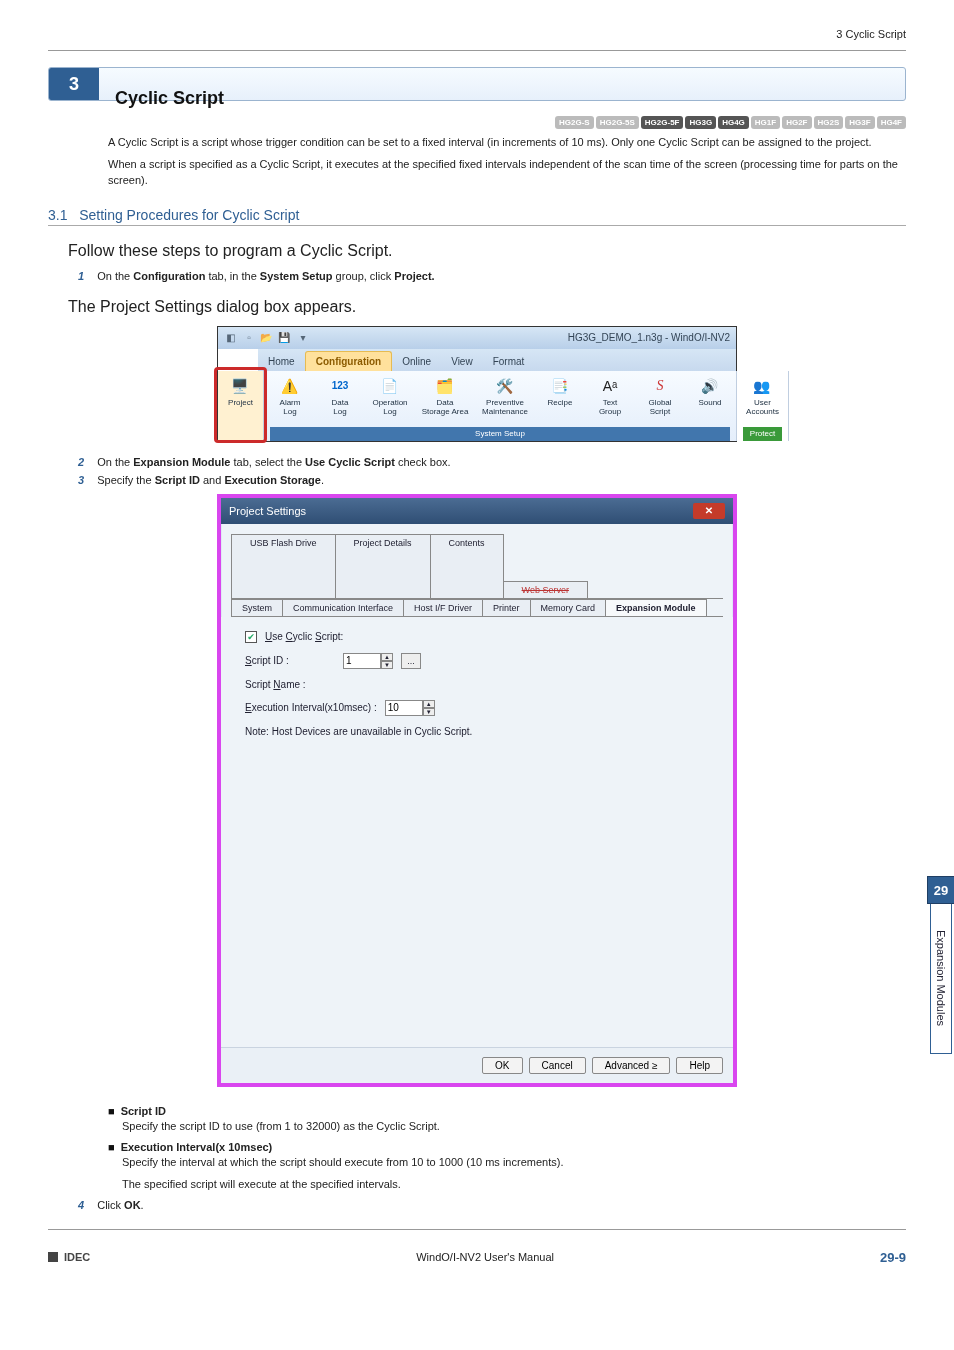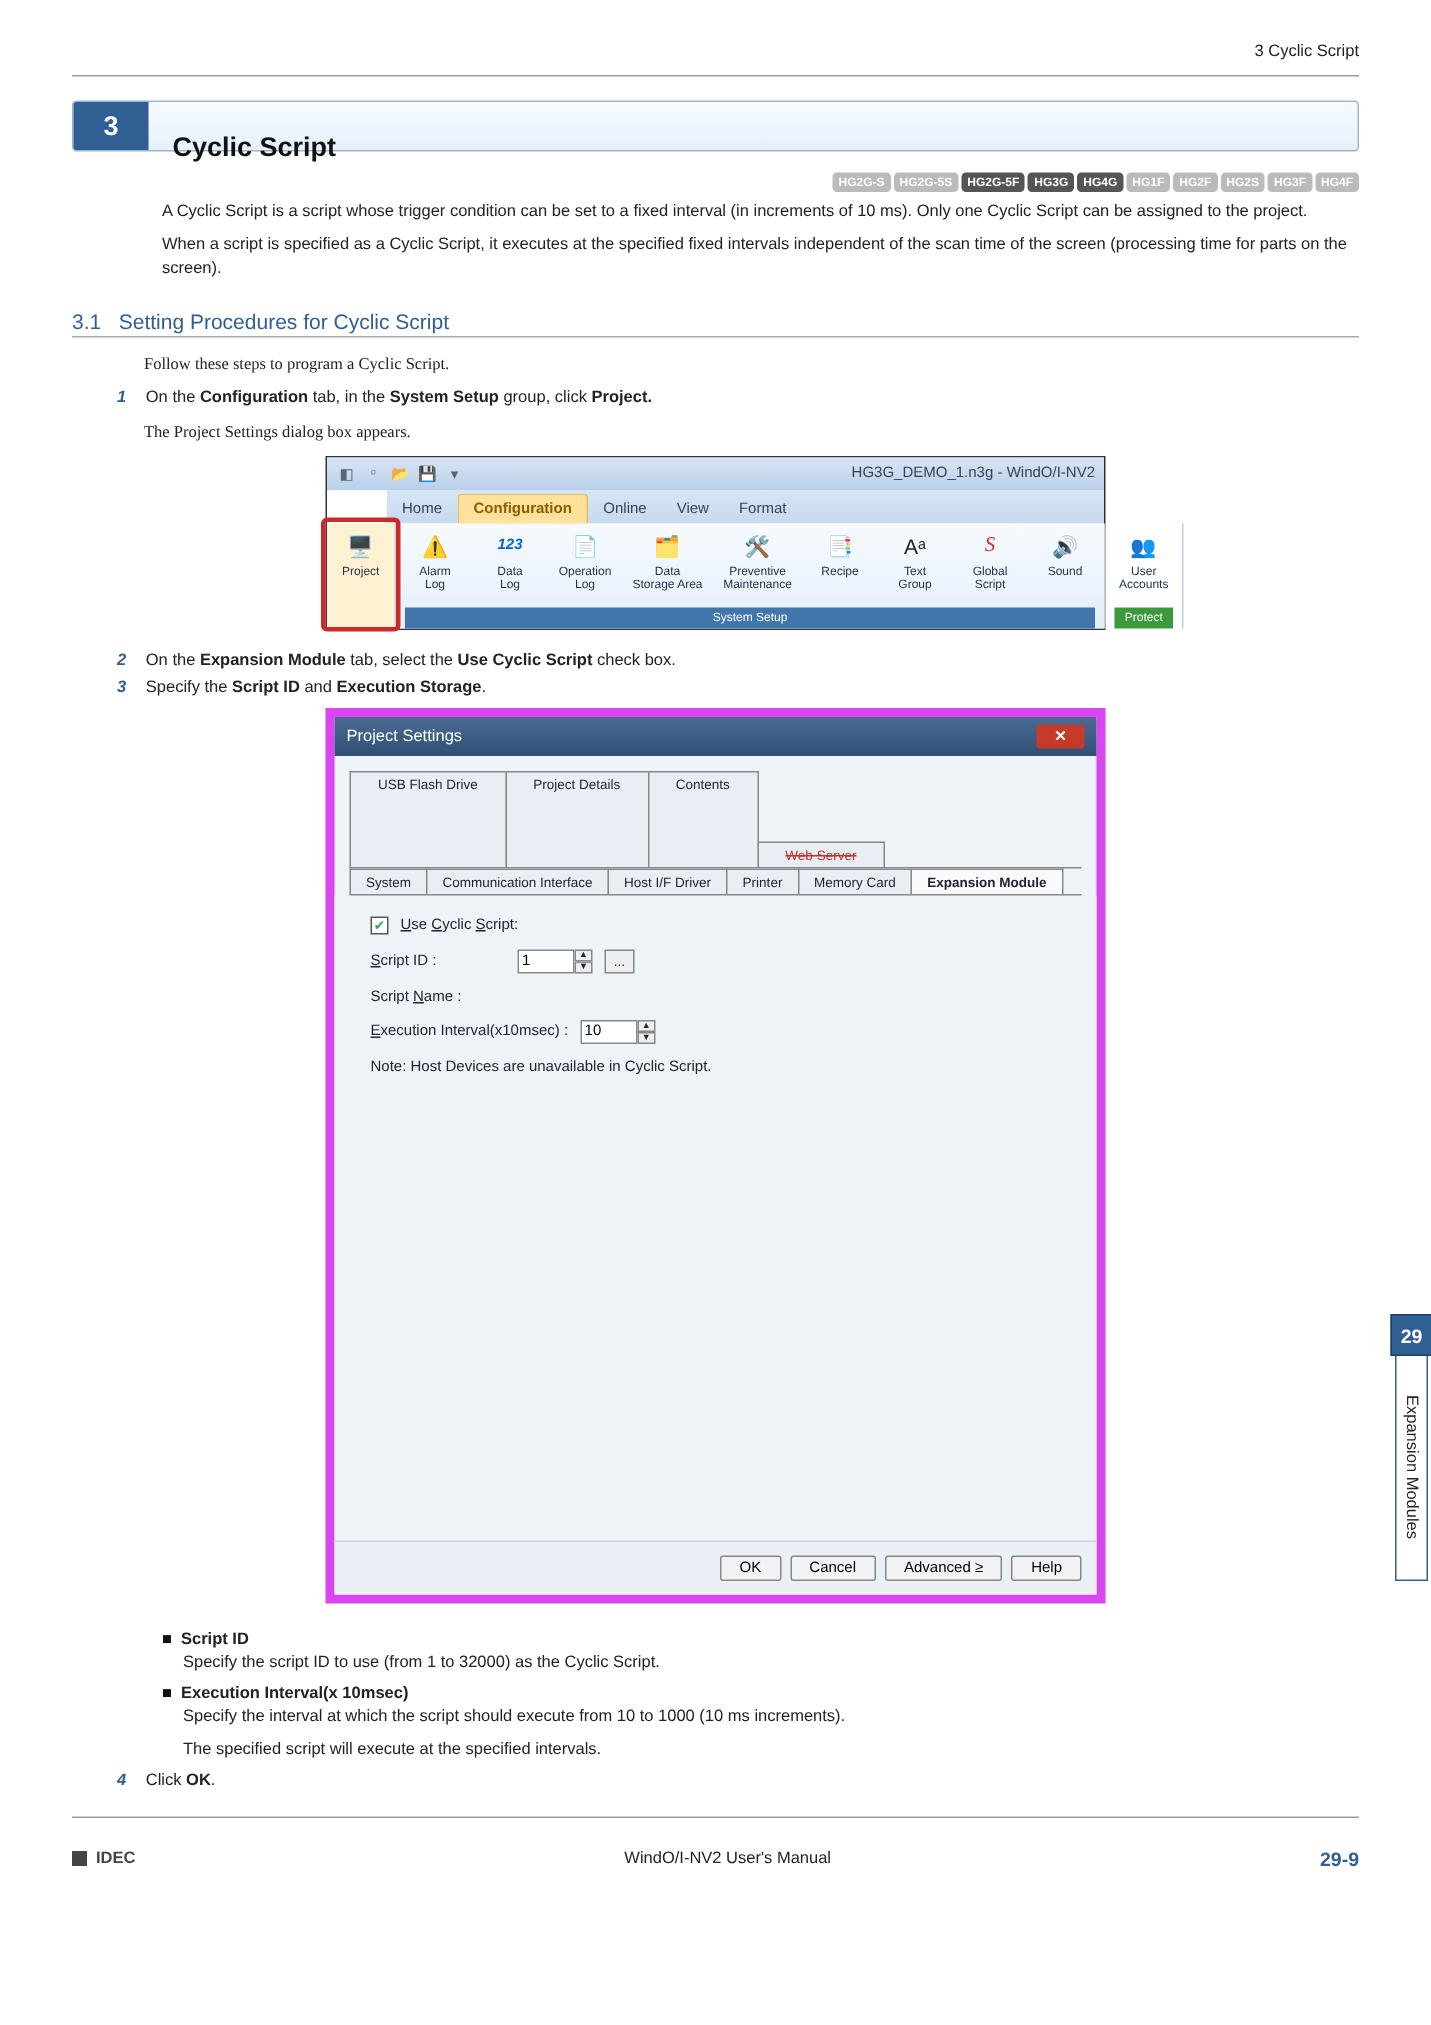--- a/index.html
+++ b/index.html
@@ -62,21 +62,21 @@
   .section-head {
     color: #2f5f93;
     font-weight: normal;
     font-size: 14px;
     margin: 18px 0 2px 0;
   }
   .section-rule { border: 0; border-top: 1px solid #aaa; margin: 2px 0 12px 0; }
 
   .step { margin: 0 0 6px 30px; font-size: 11px; }
   .step .num { color: #2f5f93; font-style: italic; font-weight: bold; margin-right: 10px; }
-  .indent { margin-left: 48px; font-size: 11px; margin-bottom: 10px; font-family: Liberation Serif, serif; }
+  .indent { margin-left: 20px; font-size: 16px; margin-bottom: 10px; }
 
   
   .ribbon-wrap { margin: 8px auto 14px auto; width: 520px; border: 1px solid #333; }
   .ribbon-titlebar {
     height: 22px;
     background: linear-gradient(#d6e6f5,#b8cfe9);
     display: flex;
     align-items: center;
     padding: 0 6px;
     font-size: 10px;
@@ -94,21 +94,21 @@
   .rg-icons { display:flex; gap:10px; }
   .rg-icon { display:flex; flex-direction:column; align-items:center; width:40px; }
   .rg-icon .ic { width:22px; height:22px; display:flex; align-items:center; justify-content:center; font-size:14px; }
   .rg-icon .lbl { font-size:8px; text-align:center; color:#234; line-height:1.1; margin-top:2px; white-space:pre-line;}
   .rg-footer { height:14px; width:100%; font-size:8px; color:#fff; background:#4176ad; display:flex; align-items:center; justify-content:center; margin: 0 -6px; padding:0 6px; }
   .ribbon-group:last-child .rg-footer { background:#3a9a3a; }
   .red-box { position:relative; }
   .red-box::after { content:""; position:absolute; inset:-4px -4px -2px -4px; border:3px solid #cc2a2a; border-radius:4px; pointer-events:none; }
 
   
-  .dlg-wrap { margin: 8px auto 18px auto; width:520px; border:6px solid #d946ef; box-shadow: 0 0 0 1px #dfe9f5 inset; background:#eef3f8; position:relative; }
+  .dlg-wrap { margin: 8px auto 18px auto; width:520px; border:4px solid #d946ef; box-shadow: 0 0 0 1px #dfe9f5 inset; background:#eef3f8; position:relative; }
   .dlg-title { height:26px; background: linear-gradient(#4b6c93,#2f4e74); color:#fff; font-size:11px; display:flex; align-items:center; padding:0 8px; }
   .dlg-title .x { margin-left:auto; width:32px; height:16px; background:#c43b2a; color:#fff; display:flex; align-items:center; justify-content:center; border-radius:2px; font-size:10px; font-weight:bold; }
   .dlg-tabs { display:flex; padding: 10px 10px 0 10px; font-size:9px; color:#223; align-items:flex-end; }
   .dlg-tabs .row { width:100%; }
   .dlg-tabs .trow { display:flex; border-bottom:1px solid #888; }
   .dlg-tabs .t { padding:3px 10px; border:1px solid #888; border-bottom:none; background:#e9eef4; margin-right:-1px; white-space:nowrap; }
   .dlg-tabs .t.strike { text-decoration: line-through; color:#b33;margin-top:47px; }
   .dlg-tabs .t.active { background:#f7f9fb; font-weight:bold; }
   .dlg-tabs .t.short { padding:3px 18px; }
   .dlg-body { padding: 14px 24px 10px 24px; background:#eef3f8; min-height:430px; font-size:10px; color:#223; }
@@ -224,21 +224,21 @@
         <div class="rg-footer" style="visibility:hidden;"></div>
       </div>
       <div class="ribbon-group" style="flex:1;">
         <div class="rg-icons">
           <div class="rg-icon">
               <span class="ic">⚠️</span>
               <span class="lbl">Alarm
 Log</span>
             </div>
           <div class="rg-icon">
-              <span class="ic" style="color:#06c;font-weight:bold;font-size:10px;font-style:italic;">123</span>
+              <span class="ic" style="color:#06c;font-weight:bold;font-size:10px;">123</span>
               <span class="lbl">Data
 Log</span>
             </div>
           <div class="rg-icon">
               <span class="ic">📄</span>
               <span class="lbl">Operation
 Log</span>
             </div>
           <div class="rg-icon" style="width:50px;">
               <span class="ic">🗂️</span>

